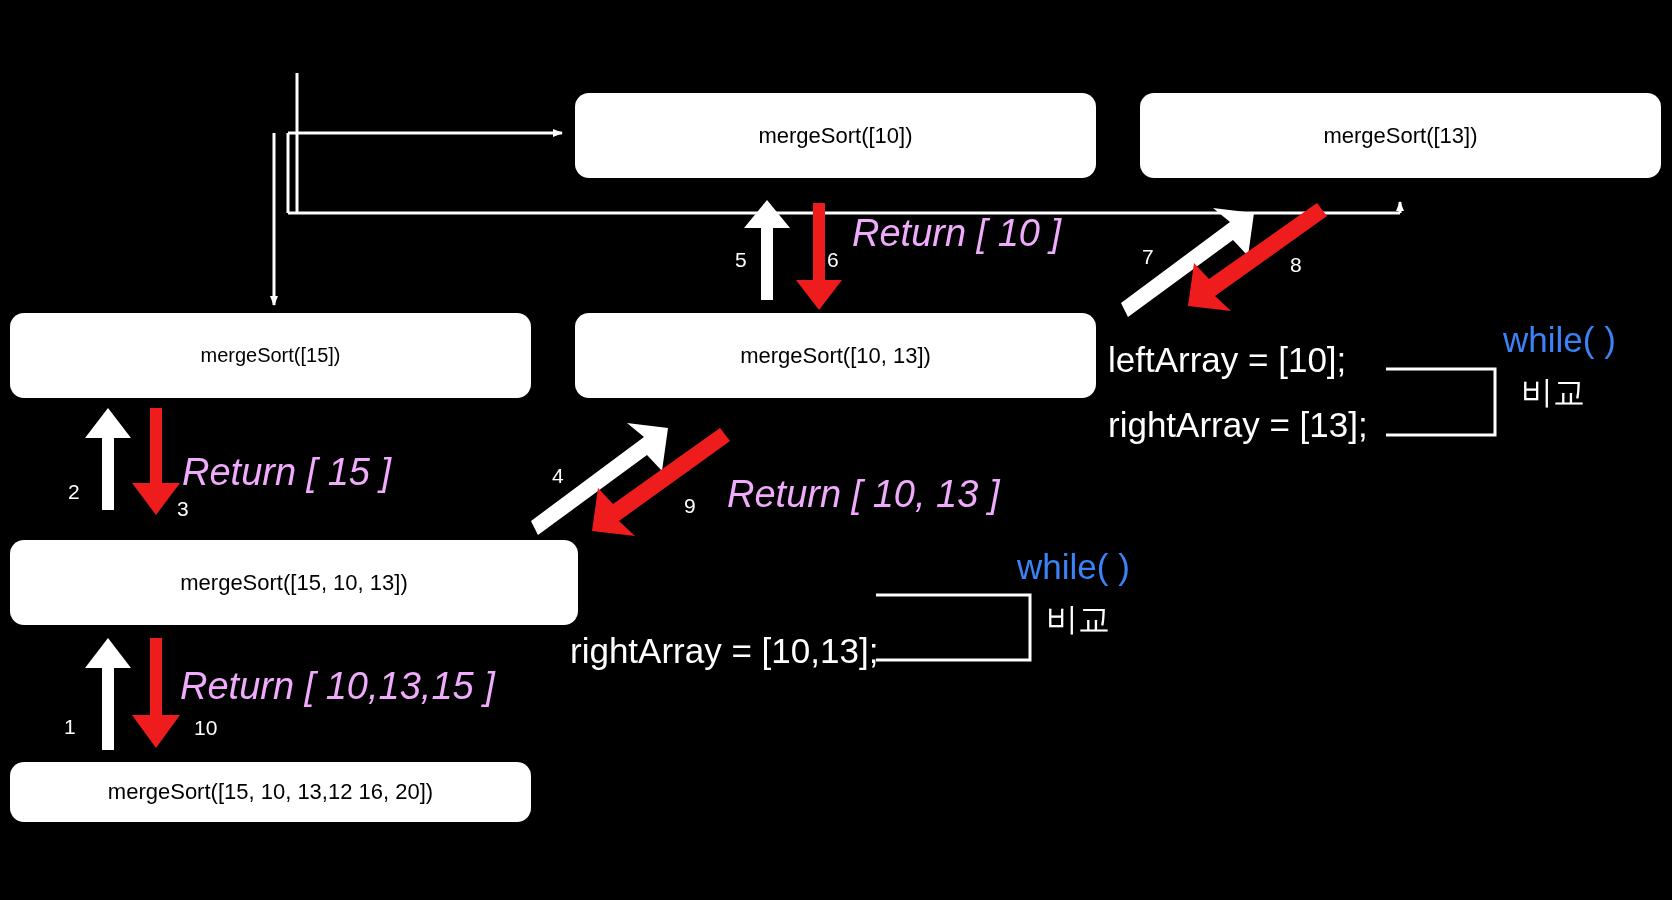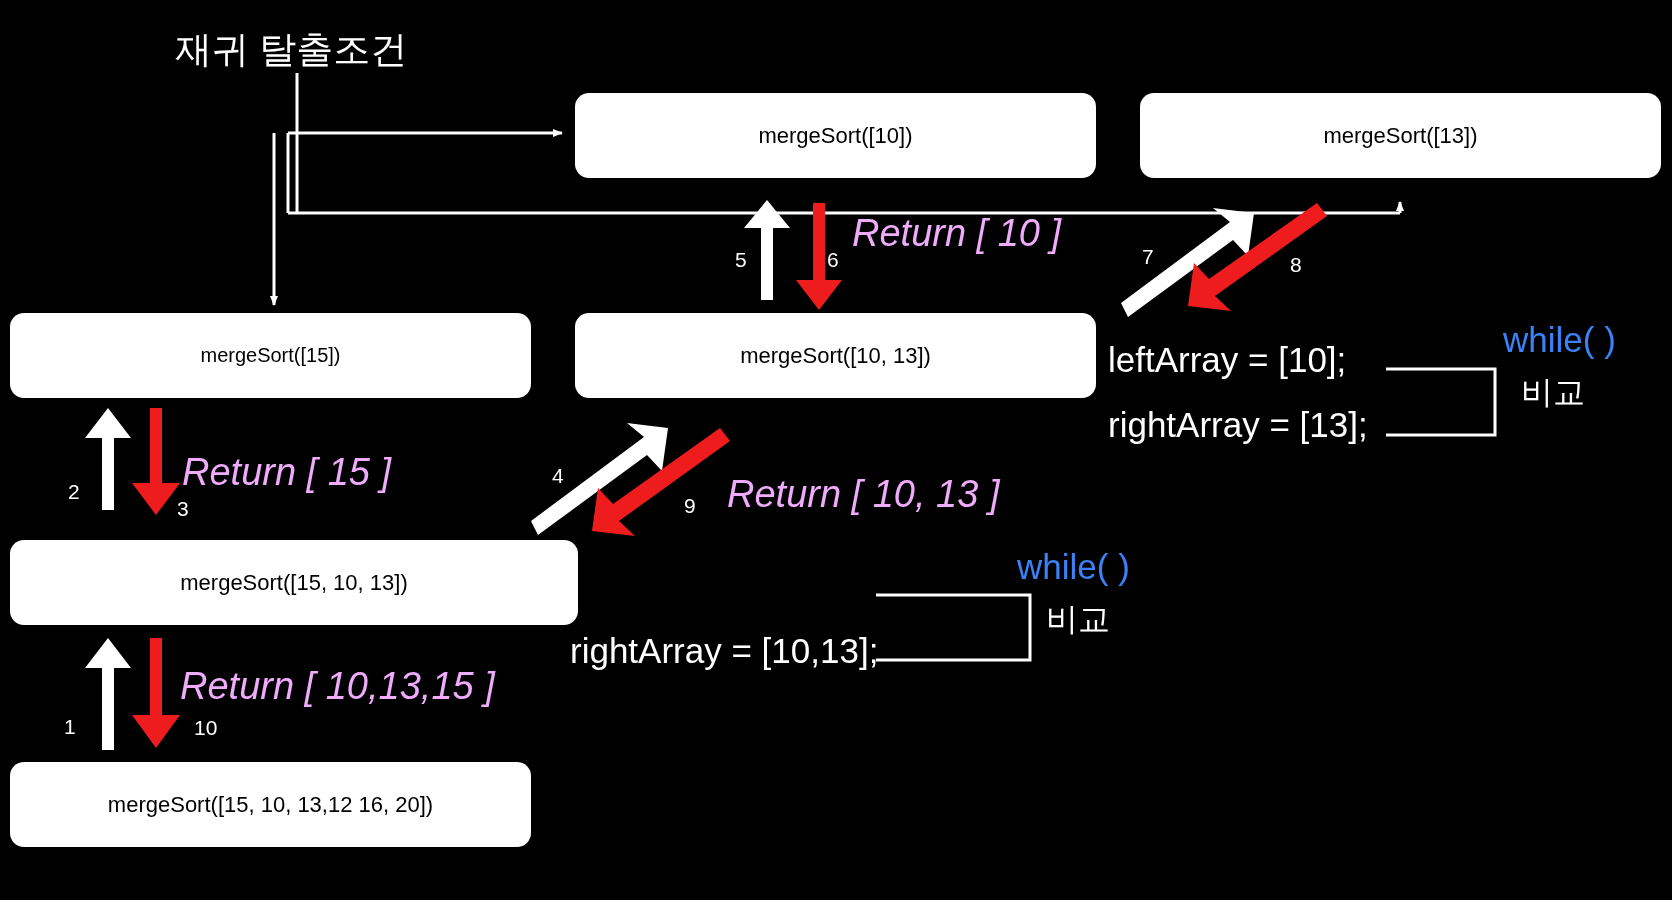--- a/index.html
+++ b/index.html
@@ -145,21 +145,20 @@
 
     <g>
       <path d="M1386,369 L1495,369 L1495,435 L1386,435" stroke="#ffffff" stroke-width="3" fill="none"></path>
     </g>
 
     <g>
       <path d="M876,595 L1030,595 L1030,660 L876,660" stroke="#ffffff" stroke-width="3" fill="none"></path>
     </g>
   </svg>
 
-  <div class="title-label" style="left:175px; top:25px;">재귀 탈출조건</div>
 
   <div class="node-box" style="left:575px; top:93px; width:521px; height:85px; font-size:22px;">
     <span>mergeSort([10])</span>
   </div>
 
   <div class="node-box" style="left:1140px; top:93px; width:521px; height:85px; font-size:22px;">
     <span>mergeSort([13])</span>
   </div>
 
   <div class="node-box" style="left:10px; top:313px; width:521px; height:85px; font-size:20px;">
@@ -167,21 +166,21 @@
   </div>
 
   <div class="node-box" style="left:575px; top:313px; width:521px; height:85px; font-size:22px;">
     <span>mergeSort([10, 13])</span>
   </div>
 
   <div class="node-box" style="left:10px; top:540px; width:568px; height:85px; font-size:22px;">
     <span>mergeSort([15, 10, 13])</span>
   </div>
 
-  <div class="node-box" style="left:10px; top:762px; width:521px; height:85px; font-size:22px;">
+  <div class="node-box" style="left:10px; top:762px; width:521px; height:60px; font-size:22px;">
     <span>mergeSort([15, 10, 13,12 16, 20])</span>
   </div>
 
   <div class="ret-label" style="left:852px; top:212px; font-size:38px;">Return [ 10 ]</div>
 
   <div class="ret-label" style="left:182px; top:451px; font-size:38px;">Return [ 15 ]</div>
 
   <div class="ret-label" style="left:727px; top:473px; font-size:38px;">Return [ 10, 13 ]</div>
 
   <div class="ret-label" style="left:180px; top:665px; font-size:38px;">Return [ 10,13,15 ]</div>

